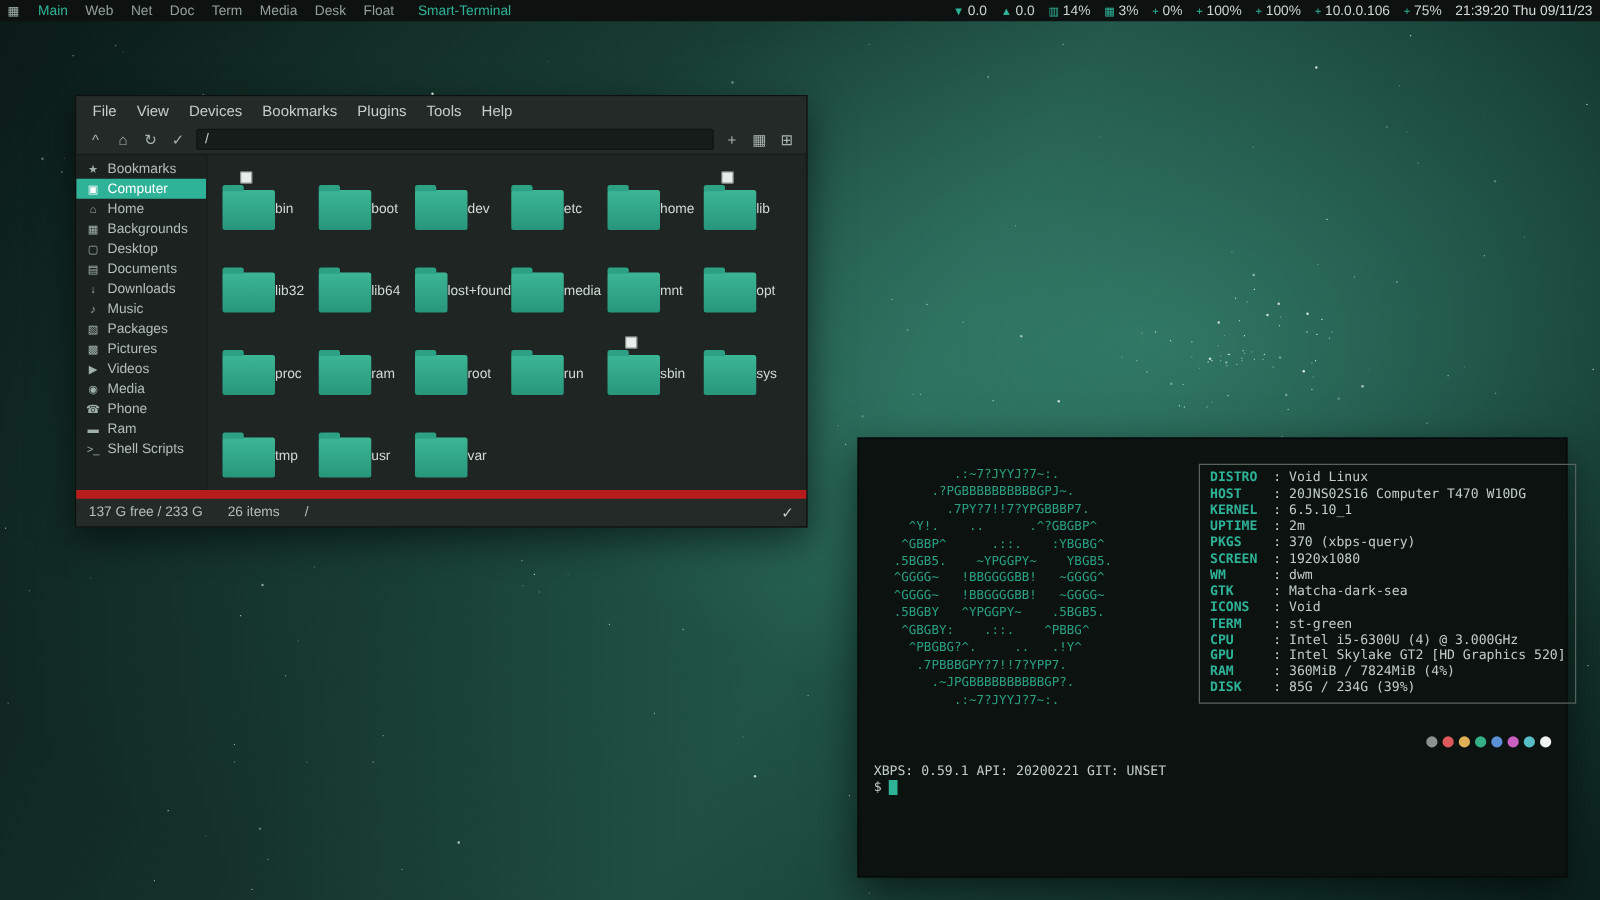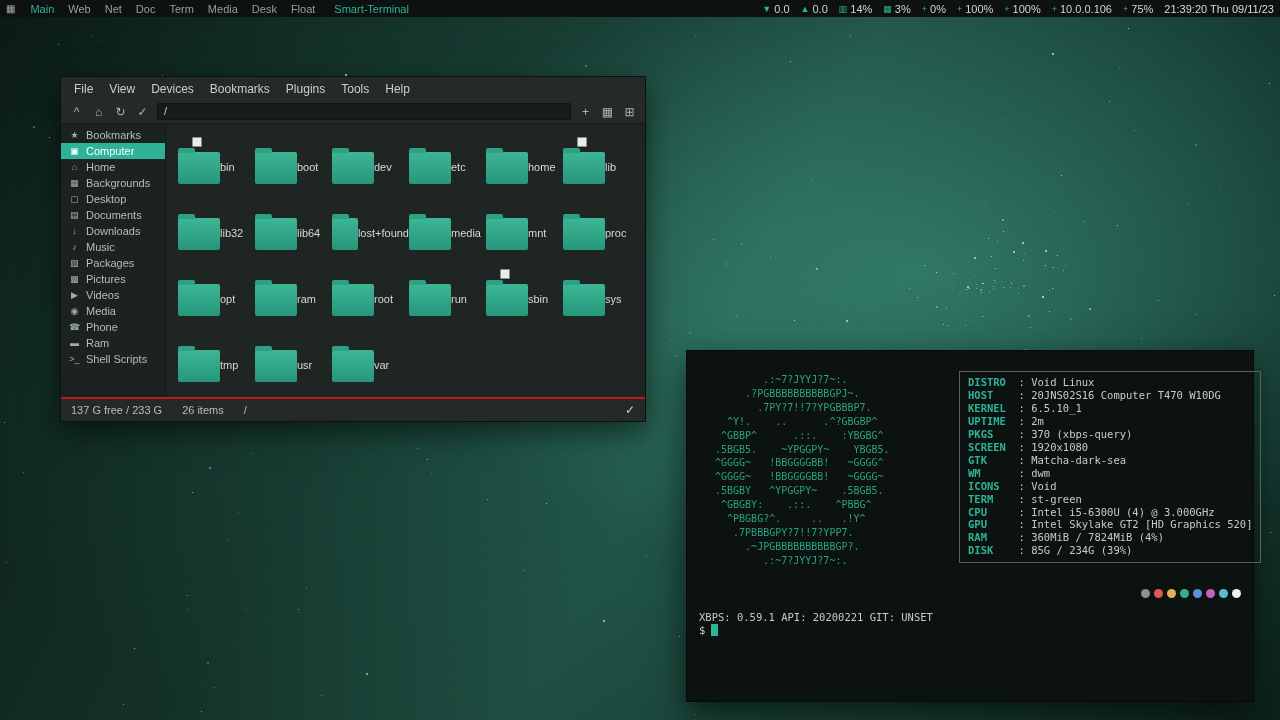--- a/index.html
+++ b/index.html
@@ -57,21 +57,21 @@
   .folder-grid{display:grid;grid-template-columns:repeat(6,77px);grid-auto-rows:66px;padding:6px 0 0 12px;}
   .folder-cell{display:flex;flex-direction:row;align-items:center;padding-top:4px;position:relative;}
   .folder-icon{width:42px;height:32px;position:relative;border-radius:2px;
     background:linear-gradient(180deg,#3cb695,#27967b);margin-top:6px;}
   .folder-icon::before{content:"";position:absolute;top:-4px;left:0;width:17px;height:5px;
     border-radius:2px 2px 0 0;background:#2da184;}
   .folder-label{font-size:11px;color:#d2dbd5;margin-top:4px;white-space:nowrap;}
   .emblem{position:absolute;left:14px;top:7px;width:8px;height:8px;background:#e8ecea;
     border:1px solid #87908b;border-radius:1px;z-index:2;}
   .fm-statusbar{height:22px;display:flex;align-items:center;background:#232a28;
-    border-top:2px solid #b91c1c;font-size:11px;color:#b4bfb9;padding:0 10px;gap:20px;flex-shrink:0;}
+    border-top:7px solid #b91c1c;font-size:11px;color:#b4bfb9;padding:0 10px;gap:20px;flex-shrink:0;}
   .fm-status-check{margin-left:auto;color:#c6cfca;font-size:12px;}
 
   
   .term{
     position:absolute;left:686px;top:350px;width:568px;height:352px;z-index:10;
     background:#0c1210;border:1px solid #060908;box-shadow:0 12px 32px rgba(0,0,0,0.6);
     box-sizing:border-box;padding:6px 12px;
     font-family:"DejaVu Sans Mono", monospace;font-size:10.5px;color:#c3cdc7;
   }
   .fetch{display:flex;align-items:flex-start;}
@@ -499,25 +499,25 @@
         <div class="folder-cell">
             <div class="folder-icon"></div>
             <div class="folder-label">media</div>
           </div>
         <div class="folder-cell">
             <div class="folder-icon"></div>
             <div class="folder-label">mnt</div>
           </div>
         <div class="folder-cell">
             <div class="folder-icon"></div>
+            <div class="folder-label">opt</div>
+          </div>
+        <div class="folder-cell">
+            <div class="folder-icon"></div>
             <div class="folder-label">proc</div>
-          </div>
-        <div class="folder-cell">
-            <div class="folder-icon"></div>
-            <div class="folder-label">opt</div>
           </div>
         <div class="folder-cell">
             <div class="folder-icon"></div>
             <div class="folder-label">ram</div>
           </div>
         <div class="folder-cell">
             <div class="folder-icon"></div>
             <div class="folder-label">root</div>
           </div>
         <div class="folder-cell">
@@ -572,22 +572,22 @@
    .7PBBBGPY?7!!7?YPP7.
      .~JPGBBBBBBBBBBGP?.
         .:~7?JYYJ?7~:.</pre>
     <div class="infobox">
       <div class="info-line"><span class="k">DISTRO</span><span class="sep"> : </span><span class="v">Void Linux</span></div>
       <div class="info-line"><span class="k">HOST</span><span class="sep"> : </span><span class="v">20JNS02S16 Computer T470 W10DG</span></div>
       <div class="info-line"><span class="k">KERNEL</span><span class="sep"> : </span><span class="v">6.5.10_1</span></div>
       <div class="info-line"><span class="k">UPTIME</span><span class="sep"> : </span><span class="v">2m</span></div>
       <div class="info-line"><span class="k">PKGS</span><span class="sep"> : </span><span class="v">370 (xbps-query)</span></div>
       <div class="info-line"><span class="k">SCREEN</span><span class="sep"> : </span><span class="v">1920x1080</span></div>
+      <div class="info-line"><span class="k">WM</span><span class="sep"> : </span><span class="v">dwm</span></div>
       <div class="info-line"><span class="k">GTK</span><span class="sep"> : </span><span class="v">Matcha-dark-sea</span></div>
-      <div class="info-line"><span class="k">WM</span><span class="sep"> : </span><span class="v">dwm</span></div>
       <div class="info-line"><span class="k">ICONS</span><span class="sep"> : </span><span class="v">Void</span></div>
       <div class="info-line"><span class="k">TERM</span><span class="sep"> : </span><span class="v">st-green</span></div>
       <div class="info-line"><span class="k">CPU</span><span class="sep"> : </span><span class="v">Intel i5-6300U (4) @ 3.000GHz</span></div>
       <div class="info-line"><span class="k">GPU</span><span class="sep"> : </span><span class="v">Intel Skylake GT2 [HD Graphics 520]</span></div>
       <div class="info-line"><span class="k">RAM</span><span class="sep"> : </span><span class="v">360MiB / 7824MiB (4%)</span></div>
       <div class="info-line"><span class="k">DISK</span><span class="sep"> : </span><span class="v">85G / 234G (39%)</span></div>
     </div>
   </div>
   <div class="palette">
     <span class="dot" style="background: rgb(138, 147, 142);"></span>

